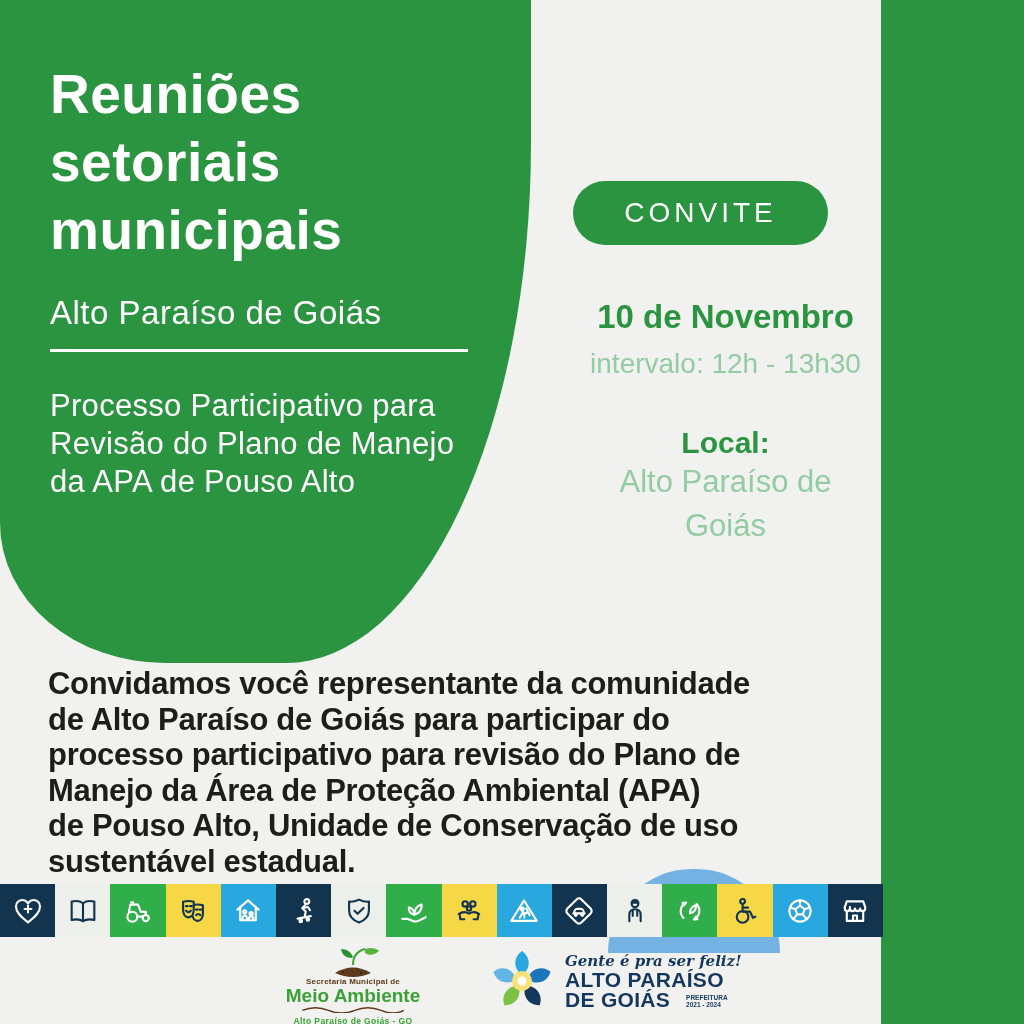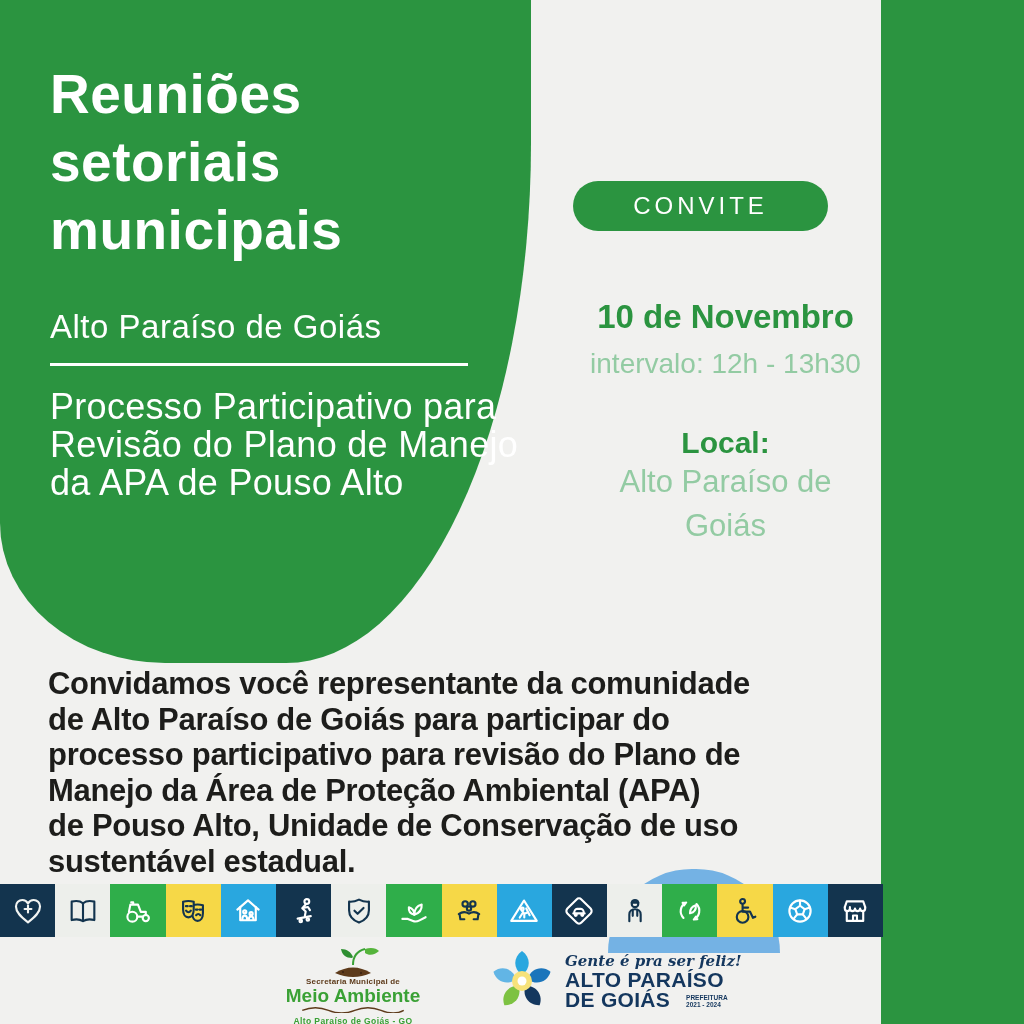--- a/index.html
+++ b/index.html
@@ -15,32 +15,32 @@
   }
   
   .right-strip{position:absolute;top:0;right:0;width:143px;height:1024px;background:var(--green);}
   
   .blob{
     position:absolute;left:0;top:0;width:531px;height:663px;background:var(--green);
     border-bottom-right-radius:245px 520px;border-bottom-left-radius:165px 140px;
     color:#fff;box-sizing:border-box;padding:60px 0 0 50px;
   }
   .blob .title{font-size:55px;font-weight:700;line-height:68px;letter-spacing:.5px;}
-  .blob .subtitle{margin-top:44px;font-size:33px;font-weight:400;letter-spacing:.5px;}
+  .blob .subtitle{margin-top:30px;font-size:33px;font-weight:400;letter-spacing:.5px;}
   .blob .divider{margin-top:17px;width:418px;height:3px;background:#fff;border:none;}
-  .blob .desc{margin-top:22px;font-size:36px;font-weight:400;line-height:38px;letter-spacing:.3px;}
+  .blob .desc{margin-top:35px;font-size:31px;font-weight:400;line-height:38px;letter-spacing:.3px;}
   
   .semad{position:absolute;top:13px;right:201px;text-align:right;}
   .semad .name{font-size:21px;font-weight:700;color:var(--semad);letter-spacing:.5px;}
   .semad .line{font-size:15.5px;line-height:19px;color:var(--semadsub);}
   
   .pill{
-    position:absolute;left:573px;top:181px;width:255px;height:50px;border-radius:34px;
+    position:absolute;left:573px;top:181px;width:255px;height:64px;border-radius:34px;
     background:var(--green);color:#fff;display:flex;align-items:center;justify-content:center;
-    font-size:24px;font-weight:300;letter-spacing:4px;
+    font-size:28px;font-weight:300;letter-spacing:4px;
   }
   
   .info{position:absolute;left:573px;top:297px;width:305px;text-align:center;}
   .info .date,.info .time{font-size:33px;font-weight:700;color:var(--green);line-height:39px;}
   .info .interval{font-size:28px;color:var(--lightgreen);margin-top:12px;}
   .info .local-label{margin-top:46px;font-size:30px;font-weight:700;color:var(--green);}
   .info .local-line{font-size:31px;color:var(--lightgreen);line-height:44px;}
   
   .paragraph{position:absolute;left:48px;top:666px;width:850px;color:var(--ink);}
   .paragraph div{font-size:31px;font-weight:700;line-height:35.5px;letter-spacing:-.3px;}

